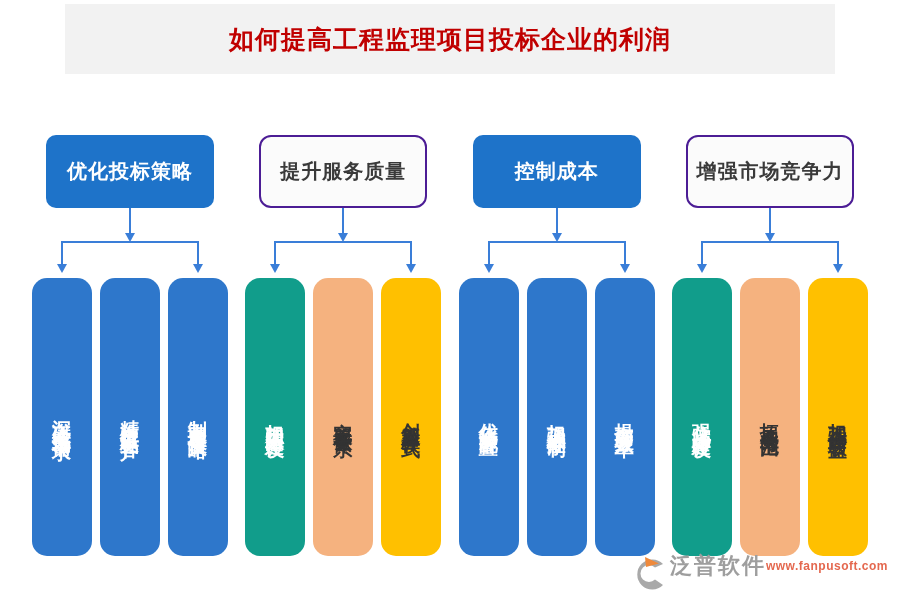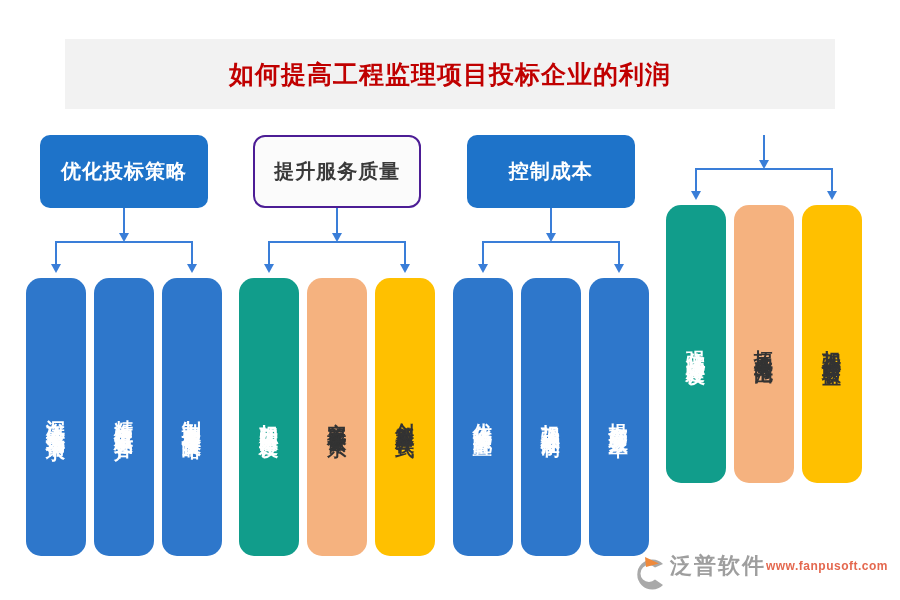--- a/index.html
+++ b/index.html
@@ -8,36 +8,36 @@
     font-family: "Liberation Serif", "DejaVu Serif", serif;
     background: #ffffff;
     position: relative;
     overflow: hidden;
   }
   .canvas { position: absolute; inset: 0; width: 900px; height: 600px; background: #ffffff; }
 
   
   .title-band {
     position: absolute;
-    left: 65px; top: 39px;
+    left: 65px; top: 4px;
     width: 770px; height: 70px;
     background: #f2f2f2;
     display: flex; align-items: center; justify-content: center;
   }
   .title-band h1 {
     font-size: 25px;
     font-weight: bold;
     color: #c00000;
     letter-spacing: 1px;
   }
 
   
   .groups {
     position: absolute;
-    left: 26px; top: 135px;
+    left: 32px; top: 135px;
     width: 836px;
     display: flex;
     justify-content: space-between;
   }
   .group { width: 196px; position: relative; }
 
   
   .cat-box {
     width: 168px; height: 73px;
     margin: 0 auto;
@@ -194,20 +194,23 @@
         <div class="pill blue">
           <span>加强成本控制</span>
         </div>
         <div class="pill blue">
           <span>提高管理效率</span>
         </div>
       </div>
     </div>
 
     <div class="group">
+      <div class="cat-box white">
+        <span>增强市场竞争力</span>
+      </div>
       <div class="connector">
         <div class="line stem"></div>
         <div class="arrow stem-a"></div>
         <div class="line bar"></div>
         <div class="line drop-l"></div>
         <div class="line drop-r"></div>
         <div class="arrow drop-la"></div>
         <div class="arrow drop-ra"></div>
       </div>
       <div class="pills">

